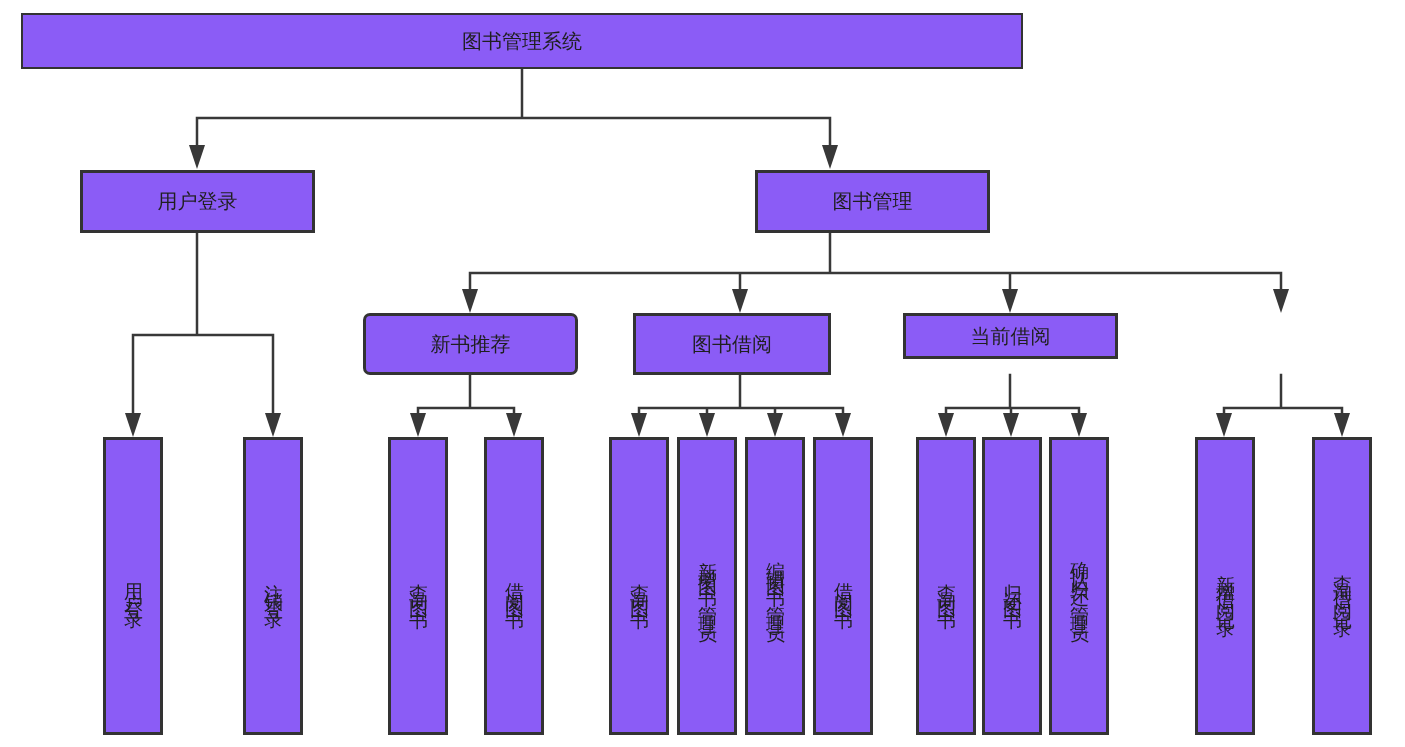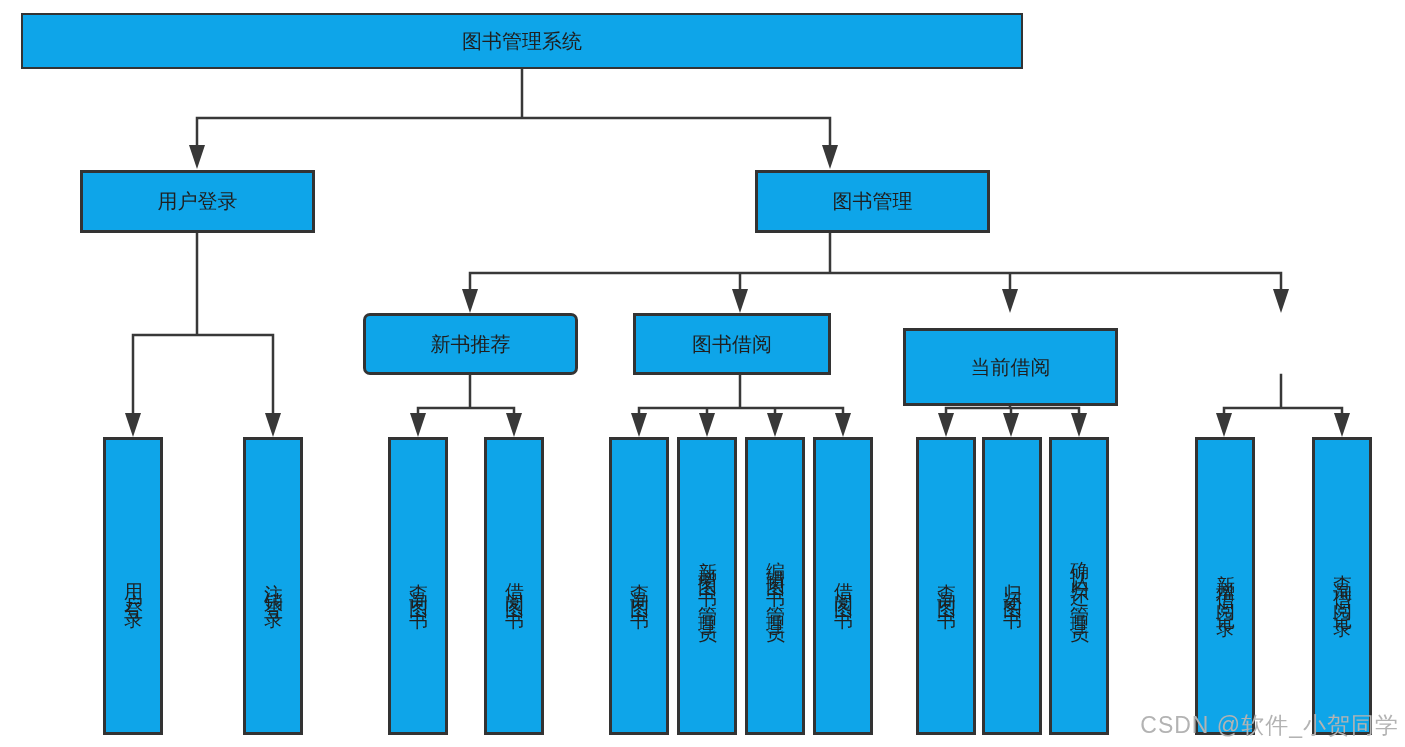--- a/index.html
+++ b/index.html
@@ -19,21 +19,21 @@
     position: absolute;
     left: 0;
     top: 0;
     width: 1405px;
     height: 747px;
     pointer-events: none;
   }
   .box {
     position: absolute;
     box-sizing: border-box;
-    background: #0ea5e9;
+    background: #8b5cf6;
     border: 3px solid #333333;
     display: flex;
     align-items: center;
     justify-content: center;
     color: #1f1f1f;
     text-align: center;
   }
   .box.root {
     border-width: 2px;
     font-size: 20px;
@@ -96,35 +96,34 @@
     </g>
   </svg>
 
   <div class="box root h" style="left:21px; top:13px; width:1002px; height:56px;">图书管理系统</div>
 
   <div class="box h" style="left:80px; top:170px; width:235px; height:63px;">用户登录</div>
   <div class="box h" style="left:712px; top:170px; width:235px; height:63px;margin-left:43px;">图书管理</div>
 
   <div class="box h" style="left:363px; top:313px; width:215px; height:62px;border-radius:7px;">新书推荐</div>
   <div class="box h" style="left:633px; top:313px; width:198px; height:62px;">图书借阅</div>
-  <div class="box h" style="left:903px; top:313px; width:215px; height:78px;margin-top:15px;">当前借阅</div>
+  <div class="box h" style="left:903px; top:313px; width:215px; height:46px;">当前借阅</div>
 
   <div class="box v" style="left:103px; top:437px; width:60px; height:298px;">用户登录</div>
   <div class="box v" style="left:243px; top:437px; width:60px; height:298px;">注销登录</div>
 
   <div class="box v" style="left:388px; top:437px; width:60px; height:298px;">查询图书</div>
   <div class="box v" style="left:484px; top:437px; width:60px; height:298px;">借阅图书</div>
 
   <div class="box v" style="left:609px; top:437px; width:60px; height:298px;">查询图书</div>
   <div class="box v" style="left:677px; top:437px; width:60px; height:298px;">新增图书（管理员）</div>
   <div class="box v" style="left:745px; top:437px; width:60px; height:298px;">编辑图书（管理员）</div>
   <div class="box v" style="left:813px; top:437px; width:60px; height:298px;">借阅图书</div>
 
   <div class="box v" style="left:916px; top:437px; width:60px; height:298px;">查询图书</div>
   <div class="box v" style="left:982px; top:437px; width:60px; height:298px;">归还图书</div>
   <div class="box v" style="left:1049px; top:437px; width:60px; height:298px;">确认归还（管理员）</div>
 
   <div class="box v" style="left:1195px; top:437px; width:60px; height:298px;">新增借阅记录</div>
   <div class="box v" style="left:1312px; top:437px; width:60px; height:298px;">查询借阅记录</div>
 
-  <div class="watermark">CSDN @软件_小贺同学</div>
 
 </div>
 
 </body></html>

